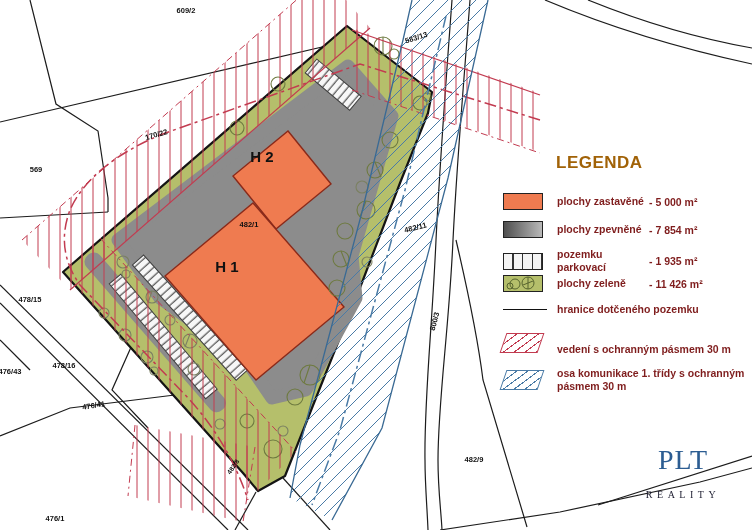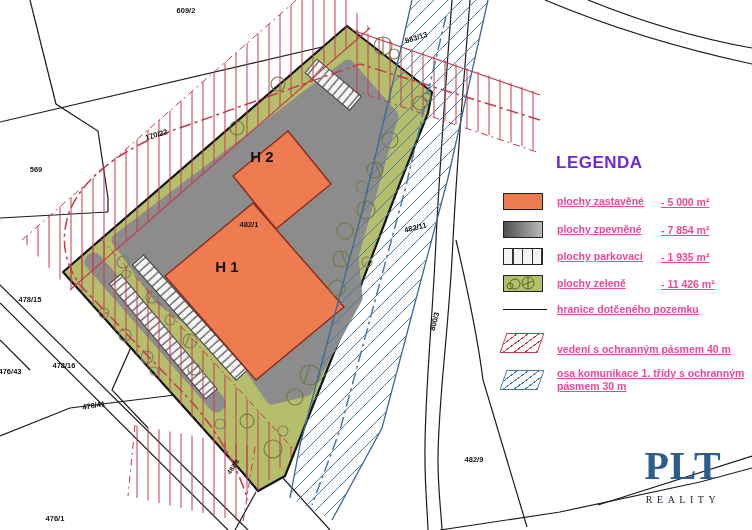--- a/index.html
+++ b/index.html
@@ -1,38 +1,38 @@
 <!DOCTYPE html>
 <html><head>
 <meta charset="utf-8">
 <style>
   html,body{margin:0;padding:0;background:#e8e8e8;font-family:"Liberation Sans",sans-serif;}
   .canvas{position:relative;width:752px;height:530px;background:#ffffff;overflow:hidden;margin:0 auto;}
   .canvas svg{position:absolute;left:0;top:0;}
   
-  .legend-title{position:absolute;left:556px;top:153px;font-size:17px;font-weight:700;letter-spacing:.5px;color:#6d28d9;}
-  .lg-row{position:absolute;display:flex;align-items:center;color:#ec4899;text-decoration:underline;}
+  .legend-title{position:absolute;left:556px;top:153px;font-size:17px;font-weight:700;letter-spacing:.5px;color:#a16207;}
+  .lg-row{position:absolute;display:flex;align-items:center;color:#7f1d1d;}
   .lg-swatch{width:40px;height:17px;border:1px solid #222;box-sizing:border-box;flex:none;}
   .sw-orange{background:#ef7b50;}
   .sw-gray{background:linear-gradient(to right,#4f4f4f,#b9b9b9);}
   .sw-park{background:
      repeating-linear-gradient(to right,transparent 0 8.5px,#333 8.5px 9.6px),#f4f4f4;}
   .sw-green{background:#b5bf6b;position:relative;}
   .sw-green svg{position:absolute;left:0;top:0;}
   .sw-hatch{width:38px;height:20px;border:1px solid;box-sizing:border-box;transform:skewX(-19deg);flex:none;}
   .sw-hatch.red{border-color:#c23b50;background:repeating-linear-gradient(135deg,transparent 0 6.4px,#c23b50 6.4px 7.6px);}
   .sw-hatch.blue{border-color:#4a7ba6;background:repeating-linear-gradient(135deg,transparent 0 6.4px,#4a7ba6 6.4px 7.6px);}
   .lg-label{font-size:10.5px;font-weight:700;margin-left:14px;width:92px;flex:none;line-height:1.25;}
   .lg-label.wide{width:200px;}
-  .lg-value{font-size:10.5px;font-weight:700;white-space:nowrap;margin-left:12px;}
+  .lg-value{font-size:10.5px;font-weight:700;white-space:nowrap;}
   .lg-line{width:44px;height:0;border-top:1.6px solid #111;flex:none;}
   
   .logo{position:absolute;left:628px;top:446px;width:110px;text-align:center;}
-  .logo .plt{font-family:"Liberation Serif",serif;font-size:40px;font-weight:700;color:#2c5d92;letter-spacing:1px;line-height:1;}
-  .logo .realty{font-family:"Liberation Serif",serif;font-size:10px;color:#1d1d30;letter-spacing:4.5px;margin-top:8px;}
+  .logo .plt{font-family:"Liberation Serif",serif;font-size:28px;font-weight:400;color:#2c5d92;letter-spacing:1px;line-height:1;}
+  .logo .realty{font-family:"Liberation Serif",serif;font-size:10px;color:#1d1d30;letter-spacing:4.5px;margin-top:15px;}
 </style>
 </head>
 <body>
 
 <div class="canvas">
 
 <svg width="752" height="530" viewBox="0 0 752 530">
   <defs>
     <pattern id="redv" width="11" height="12" patternUnits="userSpaceOnUse">
       <line x1="5" y1="0" x2="5" y2="12" stroke="#c23b50" stroke-width="1"></line>
@@ -187,21 +187,21 @@
 </div>
 
 <div class="lg-row" style="left:503px;top:221px;">
   <div class="lg-swatch sw-gray"></div>
   <div class="lg-label">plochy zpevněné</div>
   <div class="lg-value">- 7 854 m²</div>
 </div>
 
 <div class="lg-row" style="left:503px;top:248px;">
   <div class="lg-swatch sw-park"></div>
-  <div class="lg-label">plochy parkovací</div>
+  <div class="lg-label">pozemku parkovací</div>
   <div class="lg-value">- 1 935 m²</div>
 </div>
 
 <div class="lg-row" style="left:503px;top:275px;align-items:center;">
   <div class="lg-swatch sw-green">
     <svg width="38" height="15">
       <g fill="none" stroke="#57642f" stroke-width="1">
         <circle cx="11" cy="8" r="5"></circle>
             <circle cx="6" cy="10" r="3"></circle>
         <circle cx="24" cy="7" r="6"></circle>
@@ -216,21 +216,21 @@
 
 <div class="lg-row" style="left:503px;top:303px;">
   <div class="lg-line"></div>
   <div class="lg-label wide" style="margin-left:10px;">hranice dotčeného pozemku</div>
 </div>
 
 <div class="lg-row" style="left:503px;top:330px;">
   <div class="sw-hatch red"></div>
   <div class="lg-label wide" style="margin-left:16px;">
     <br>
-    <span>vedení s ochranným pásmem 40 m</span>
+    <span>vedení s ochranným pásmem 30 m</span>
   </div>
 </div>
 
 <div class="lg-row" style="left:503px;top:367px;">
   <div class="sw-hatch blue"></div>
   <div class="lg-label wide" style="margin-left:16px;">
     <span>osa komunikace 1. třídy s ochranným</span><br>
     <span>pásmem 30 m</span>
   </div>
 </div>

